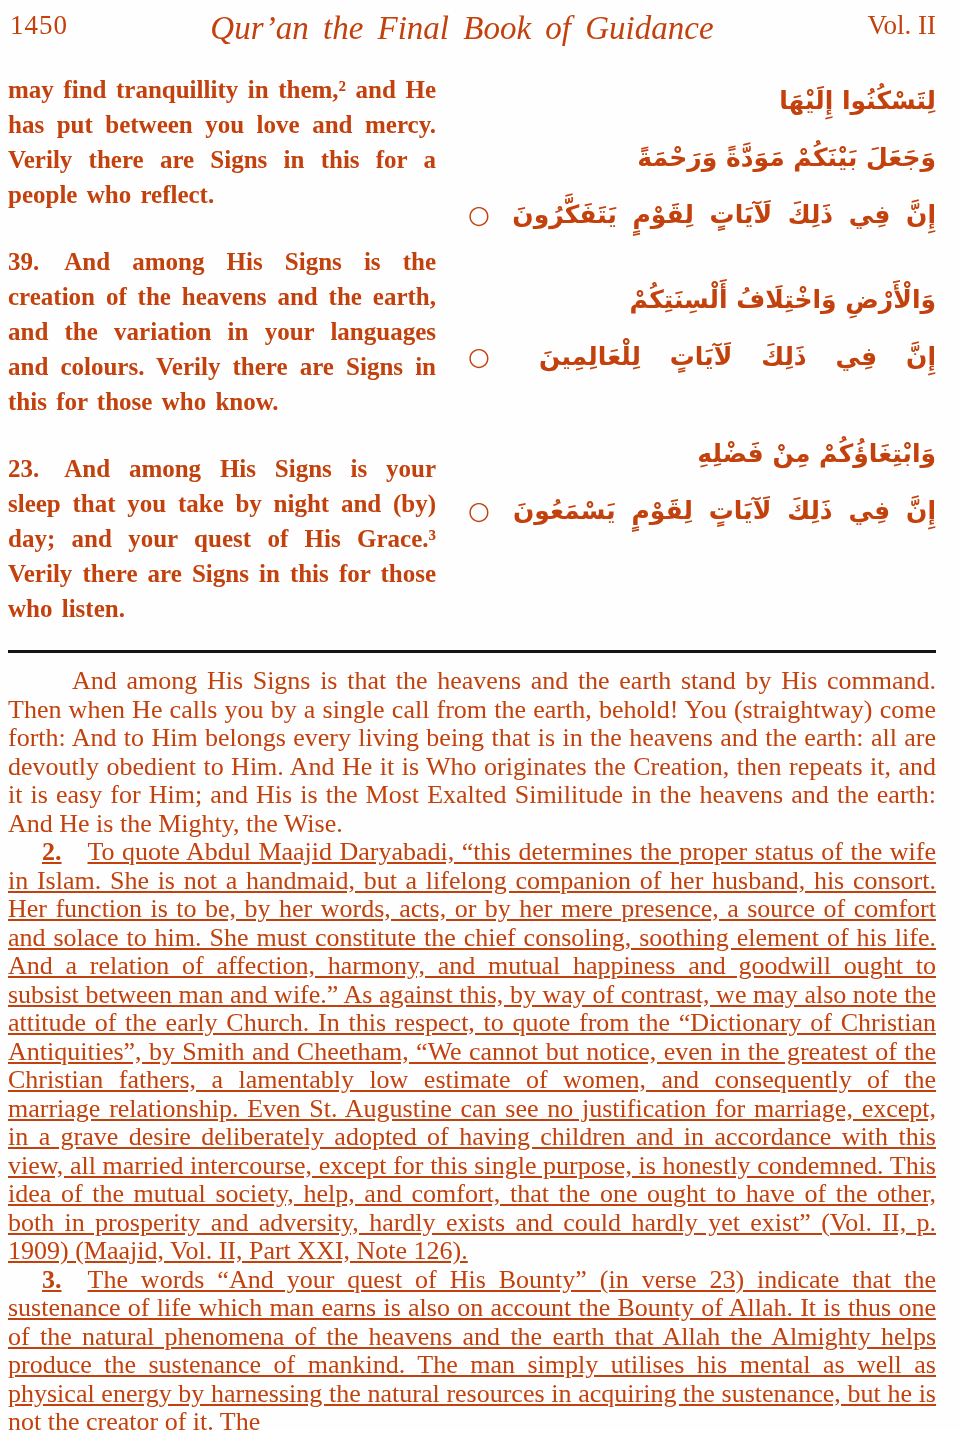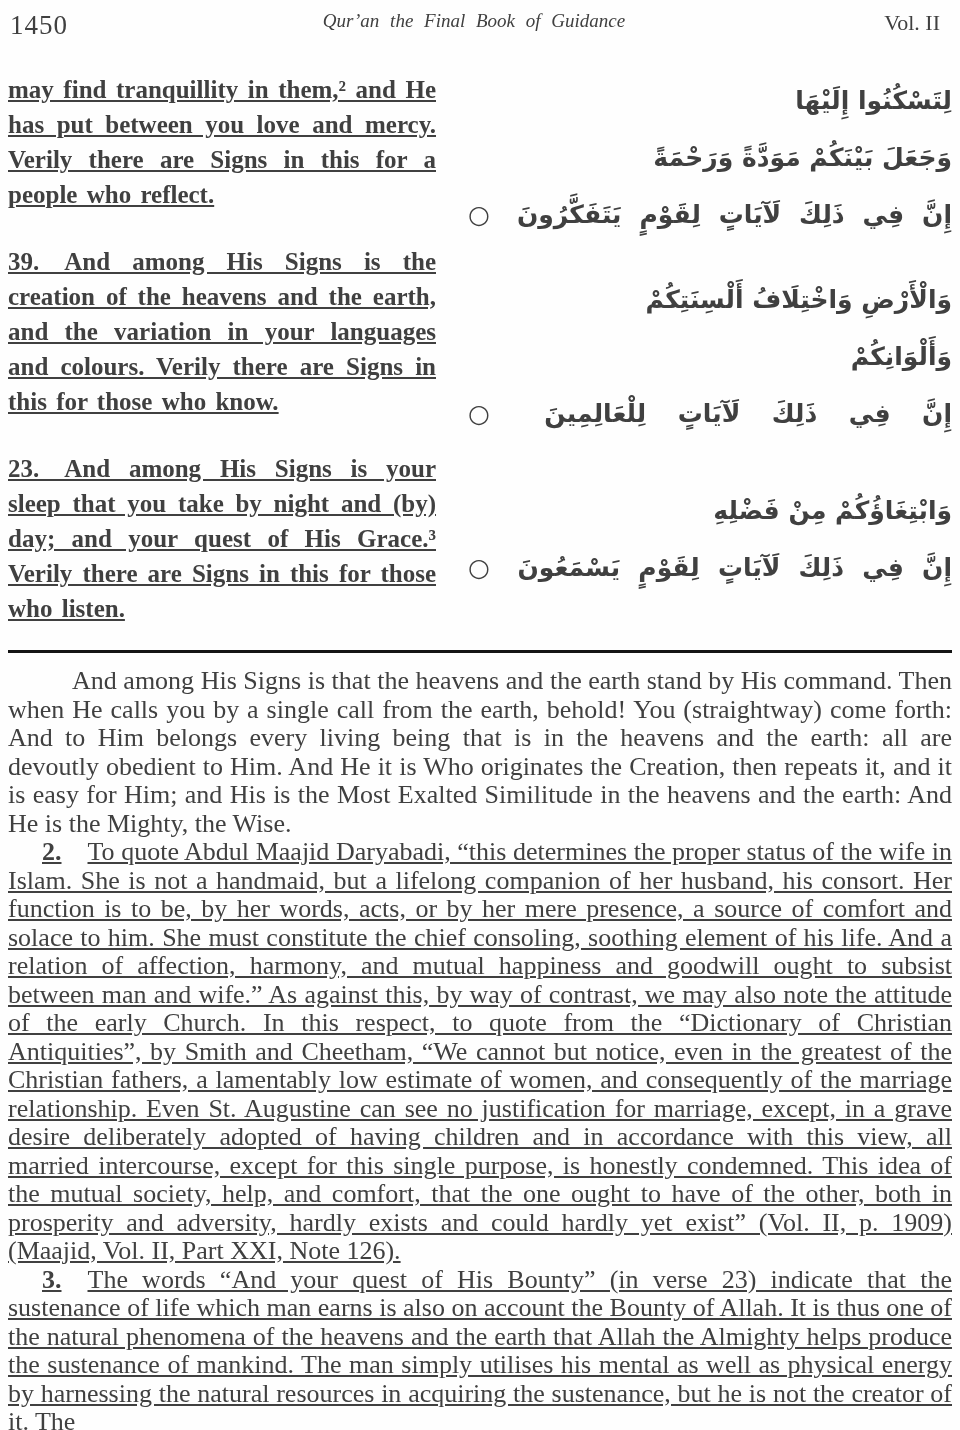--- a/index.html
+++ b/index.html
@@ -1,57 +1,56 @@
 <!DOCTYPE html>
 <html><head>
 <meta charset="utf-8">
 <style>
   html,body{margin:0;padding:0;background:#e9e9e9;}
   .page{
     position:relative;
     width:960px;height:1430px;
     margin:0 auto;
     background:#fefefe;
-    color:#404040;
+    color:#c2410c;
     overflow:hidden;
     font-family:"Liberation Serif","DejaVu Serif",serif;
     box-sizing:border-box;
-    padding:10px 8px 0 8px;
+    padding:10px 24px 0 8px;
   }
   
   .hdr{
     position:relative;
     height:38px;
     margin-bottom:24px;
   }
   .hdr .pageno{
     position:absolute;left:2px;top:0;
     font-size:27px;letter-spacing:1px;
   }
   .hdr .title{
     position:absolute;left:50%;top:0;transform:translateX(-52%);
-    font-style:italic;font-size:19px;white-space:nowrap;
+    font-style:italic;font-size:33px;white-space:nowrap;
     word-spacing:6px;
   }
   .hdr .vol{
-    position:absolute;right:12px;top:0;
-    font-size:22px;
+    position:absolute;right:0;top:0;
+    font-size:27px;
   }
   
   .cols{display:flex;align-items:flex-start;}
   .col-en{width:428px;flex:0 0 428px;}
   .col-ar{flex:1 1 auto;margin-left:32px;min-width:0;}
   .verse{
     font-weight:bold;
     font-size:25px;
     line-height:35px;
     text-align:justify;
     margin:0 0 32px 0;
     word-spacing:3px;
-    text-decoration:underline;
   }
   .verse:last-child{margin-bottom:16px;}
   .ar-group{direction:rtl;text-align:right;}
   .ar-line{
     font-family:"DejaVu Sans",sans-serif;
     font-size:25px;
     line-height:57px;
     white-space:nowrap;
     font-weight:bold;
   }
@@ -97,21 +96,20 @@
     </div>
 
     <div class="col-ar">
       <div class="ar-group">
         <div class="ar-line">لِتَسْكُنُوا إِلَيْهَا</div>
         <div class="ar-line">وَجَعَلَ بَيْنَكُمْ مَوَدَّةً وَرَحْمَةً</div>
         <div class="ar-line stretch">إِنَّ فِي ذَلِكَ لَآيَاتٍ لِقَوْمٍ يَتَفَكَّرُونَ ○</div>
       </div>
       <div class="ar-group mt-v22">
         <div class="ar-line">وَالْأَرْضِ وَاخْتِلَافُ أَلْسِنَتِكُمْ</div>
-        <div class="ar-line">وَأَلْوَانِكُمْ</div>
         <div class="ar-line stretch">إِنَّ فِي ذَلِكَ لَآيَاتٍ لِلْعَالِمِينَ ○</div>
       </div>
       <div class="ar-group mt-v23">
         <div class="ar-line">وَابْتِغَاؤُكُمْ مِنْ فَضْلِهِ</div>
         <div class="ar-line stretch">إِنَّ فِي ذَلِكَ لَآيَاتٍ لِقَوْمٍ يَسْمَعُونَ ○</div>
       </div>
     </div>
 
   </div>
 

